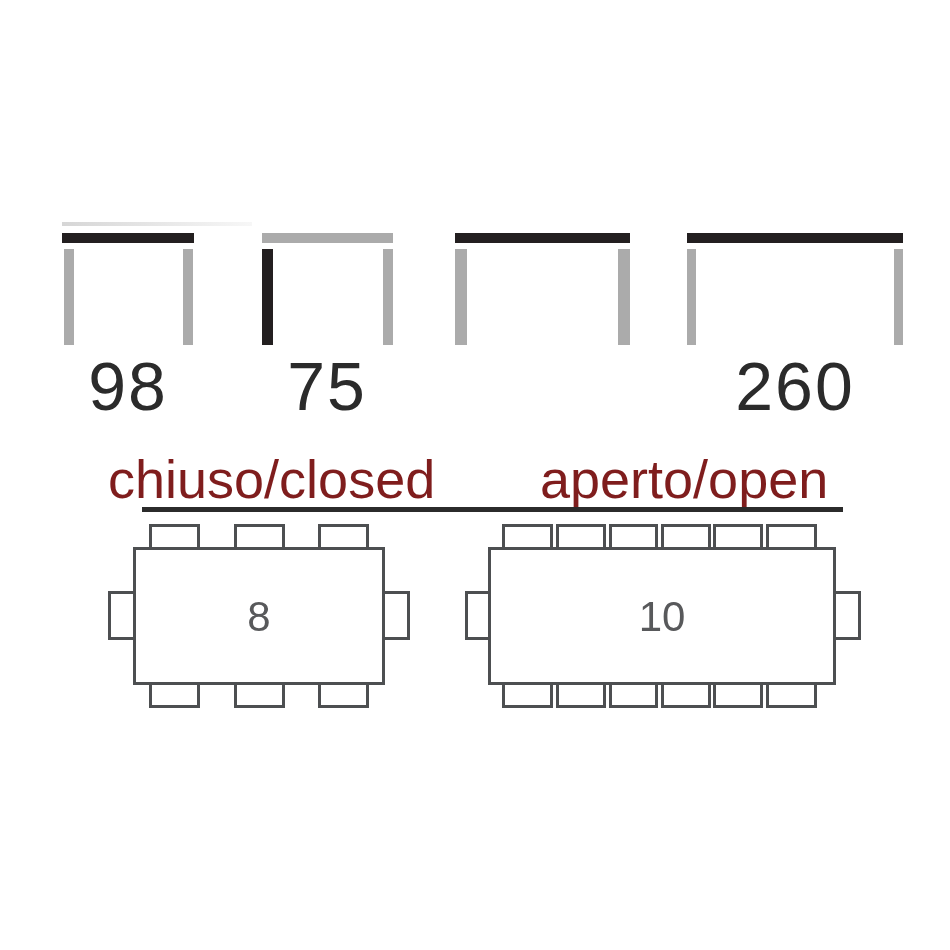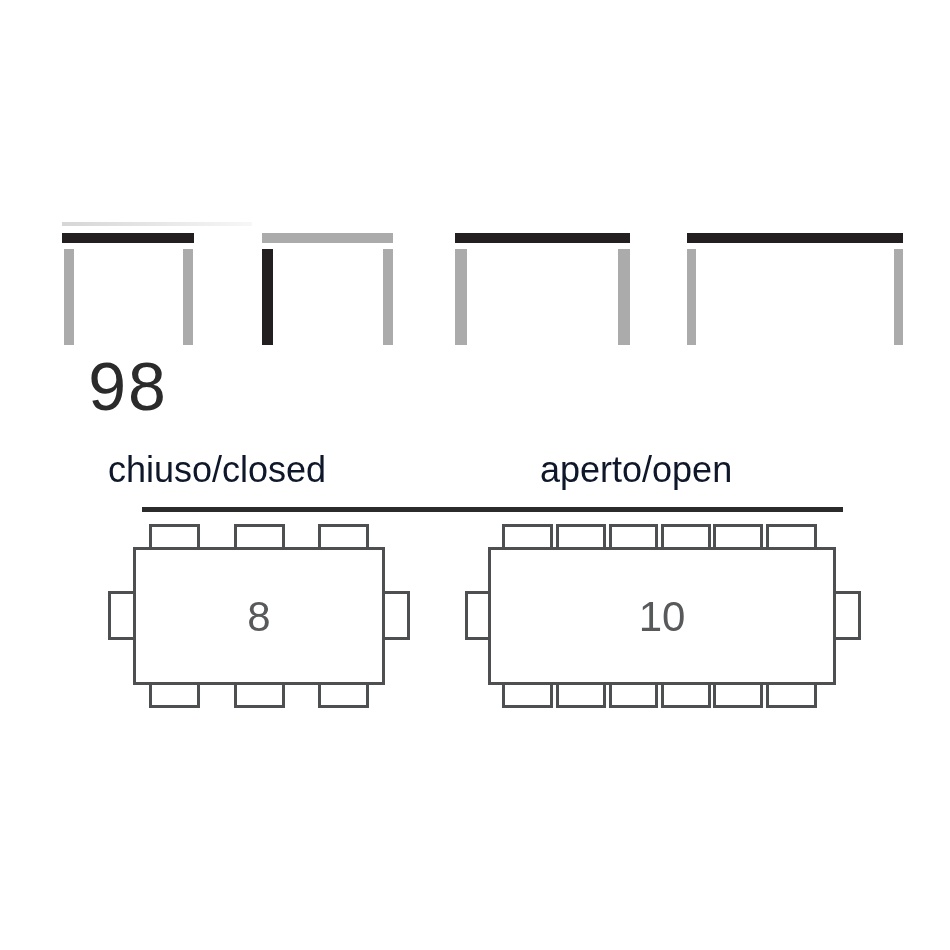--- a/index.html
+++ b/index.html
@@ -20,23 +20,23 @@
     position: absolute;
     transform: translateX(-50%);
     font-size: 68px;
     line-height: 1;
     letter-spacing: 2px;
     color: #2b2b2b;
     white-space: nowrap;
   }
   .section-label {
     position: absolute;
-    font-size: 36px;
+    font-size: 54px;
     line-height: 1;
-    color: #0f172a;
+    color: #7f1d1d;
     white-space: nowrap;
   }
   .divider {
     position: absolute;
     background: #2b2b2b;
   }
   .faint-bar {
     position: absolute;
     background: linear-gradient(to right, #d6d6d6, #f7f7f7);
   }
@@ -71,26 +71,28 @@
   <div class="section-label" style="left: 540px; top: 452px;">aperto/open</div>
   <div class="divider" style="left: 142px; top: 507px; width: 701px; height: 5px;"></div>
 <div class="faint-bar" style="left: 62px; top: 222px; width: 190px; height: 4px;"></div>
     <div class="part" style="left: 62px; top: 233px; width: 132px; height: 10px; background: rgb(35, 31, 32);"></div>
     <div class="part" style="left: 64px; top: 249px; width: 10px; height: 96px; background: rgb(171, 171, 171);"></div>
     <div class="part" style="left: 183px; top: 249px; width: 10px; height: 96px; background: rgb(171, 171, 171);"></div>
     <div class="dim-label" style="left: 128px; top: 352px; text-align: center;">98</div>
     <div class="part" style="left: 262px; top: 233px; width: 131px; height: 10px; background: rgb(171, 171, 171);"></div>
     <div class="part" style="left: 262px; top: 249px; width: 11px; height: 96px; background: rgb(35, 31, 32);"></div>
     <div class="part" style="left: 383px; top: 249px; width: 10px; height: 96px; background: rgb(171, 171, 171);"></div>
+    <div class="dim-label" style="left: 327px; top: 352px;">75</div>
     <div class="part" style="left: 455px; top: 233px; width: 175px; height: 10px; background: rgb(35, 31, 32);"></div>
     <div class="part" style="left: 455px; top: 249px; width: 12px; height: 96px; background: rgb(171, 171, 171);"></div>
     <div class="part" style="left: 618px; top: 249px; width: 12px; height: 96px; background: rgb(171, 171, 171);"></div>
     <div class="part" style="left: 687px; top: 233px; width: 216px; height: 10px; background: rgb(35, 31, 32);"></div>
     <div class="part" style="left: 687px; top: 249px; width: 9px; height: 96px; background: rgb(171, 171, 171);"></div>
     <div class="part" style="left: 894px; top: 249px; width: 9px; height: 96px; background: rgb(171, 171, 171);"></div>
+    <div class="dim-label" style="left: 795px; top: 352px;">260</div>
     <div class="chair" style="left: 149px; top: 524px; width: 51px; height: 38px;"></div>
     <div class="chair" style="left: 234px; top: 524px; width: 51px; height: 38px;"></div>
     <div class="chair" style="left: 318px; top: 524px; width: 51px; height: 38px;"></div>
     <div class="chair" style="left: 149px; top: 670px; width: 51px; height: 38px;"></div>
     <div class="chair" style="left: 234px; top: 670px; width: 51px; height: 38px;"></div>
     <div class="chair" style="left: 318px; top: 670px; width: 51px; height: 38px;"></div>
     <div class="chair" style="left: 108px; top: 591px; width: 32px; height: 49px;"></div>
     <div class="chair" style="left: 378px; top: 591px; width: 32px; height: 49px;"></div>
     <div class="tabletop-plan" style="left: 133px; top: 547px; width: 252px; height: 138px;"></div>
     <div class="seat-count" style="left: 259px; top: 617px;">8</div>

